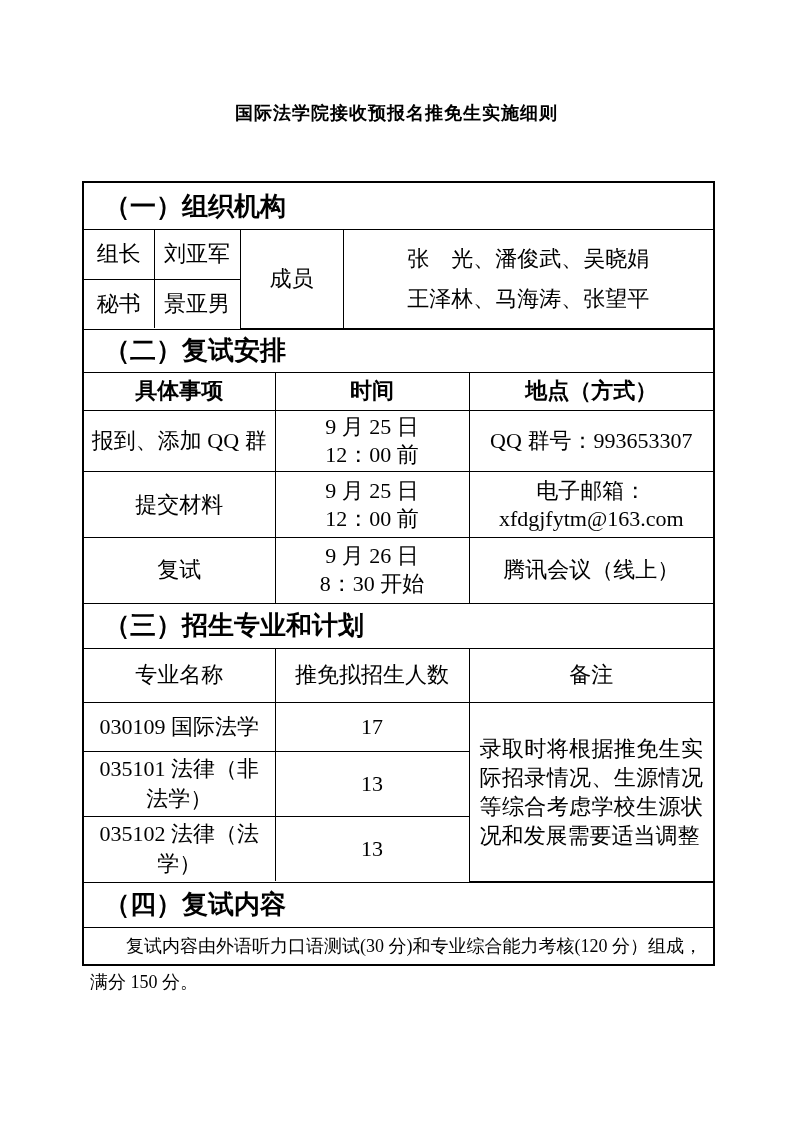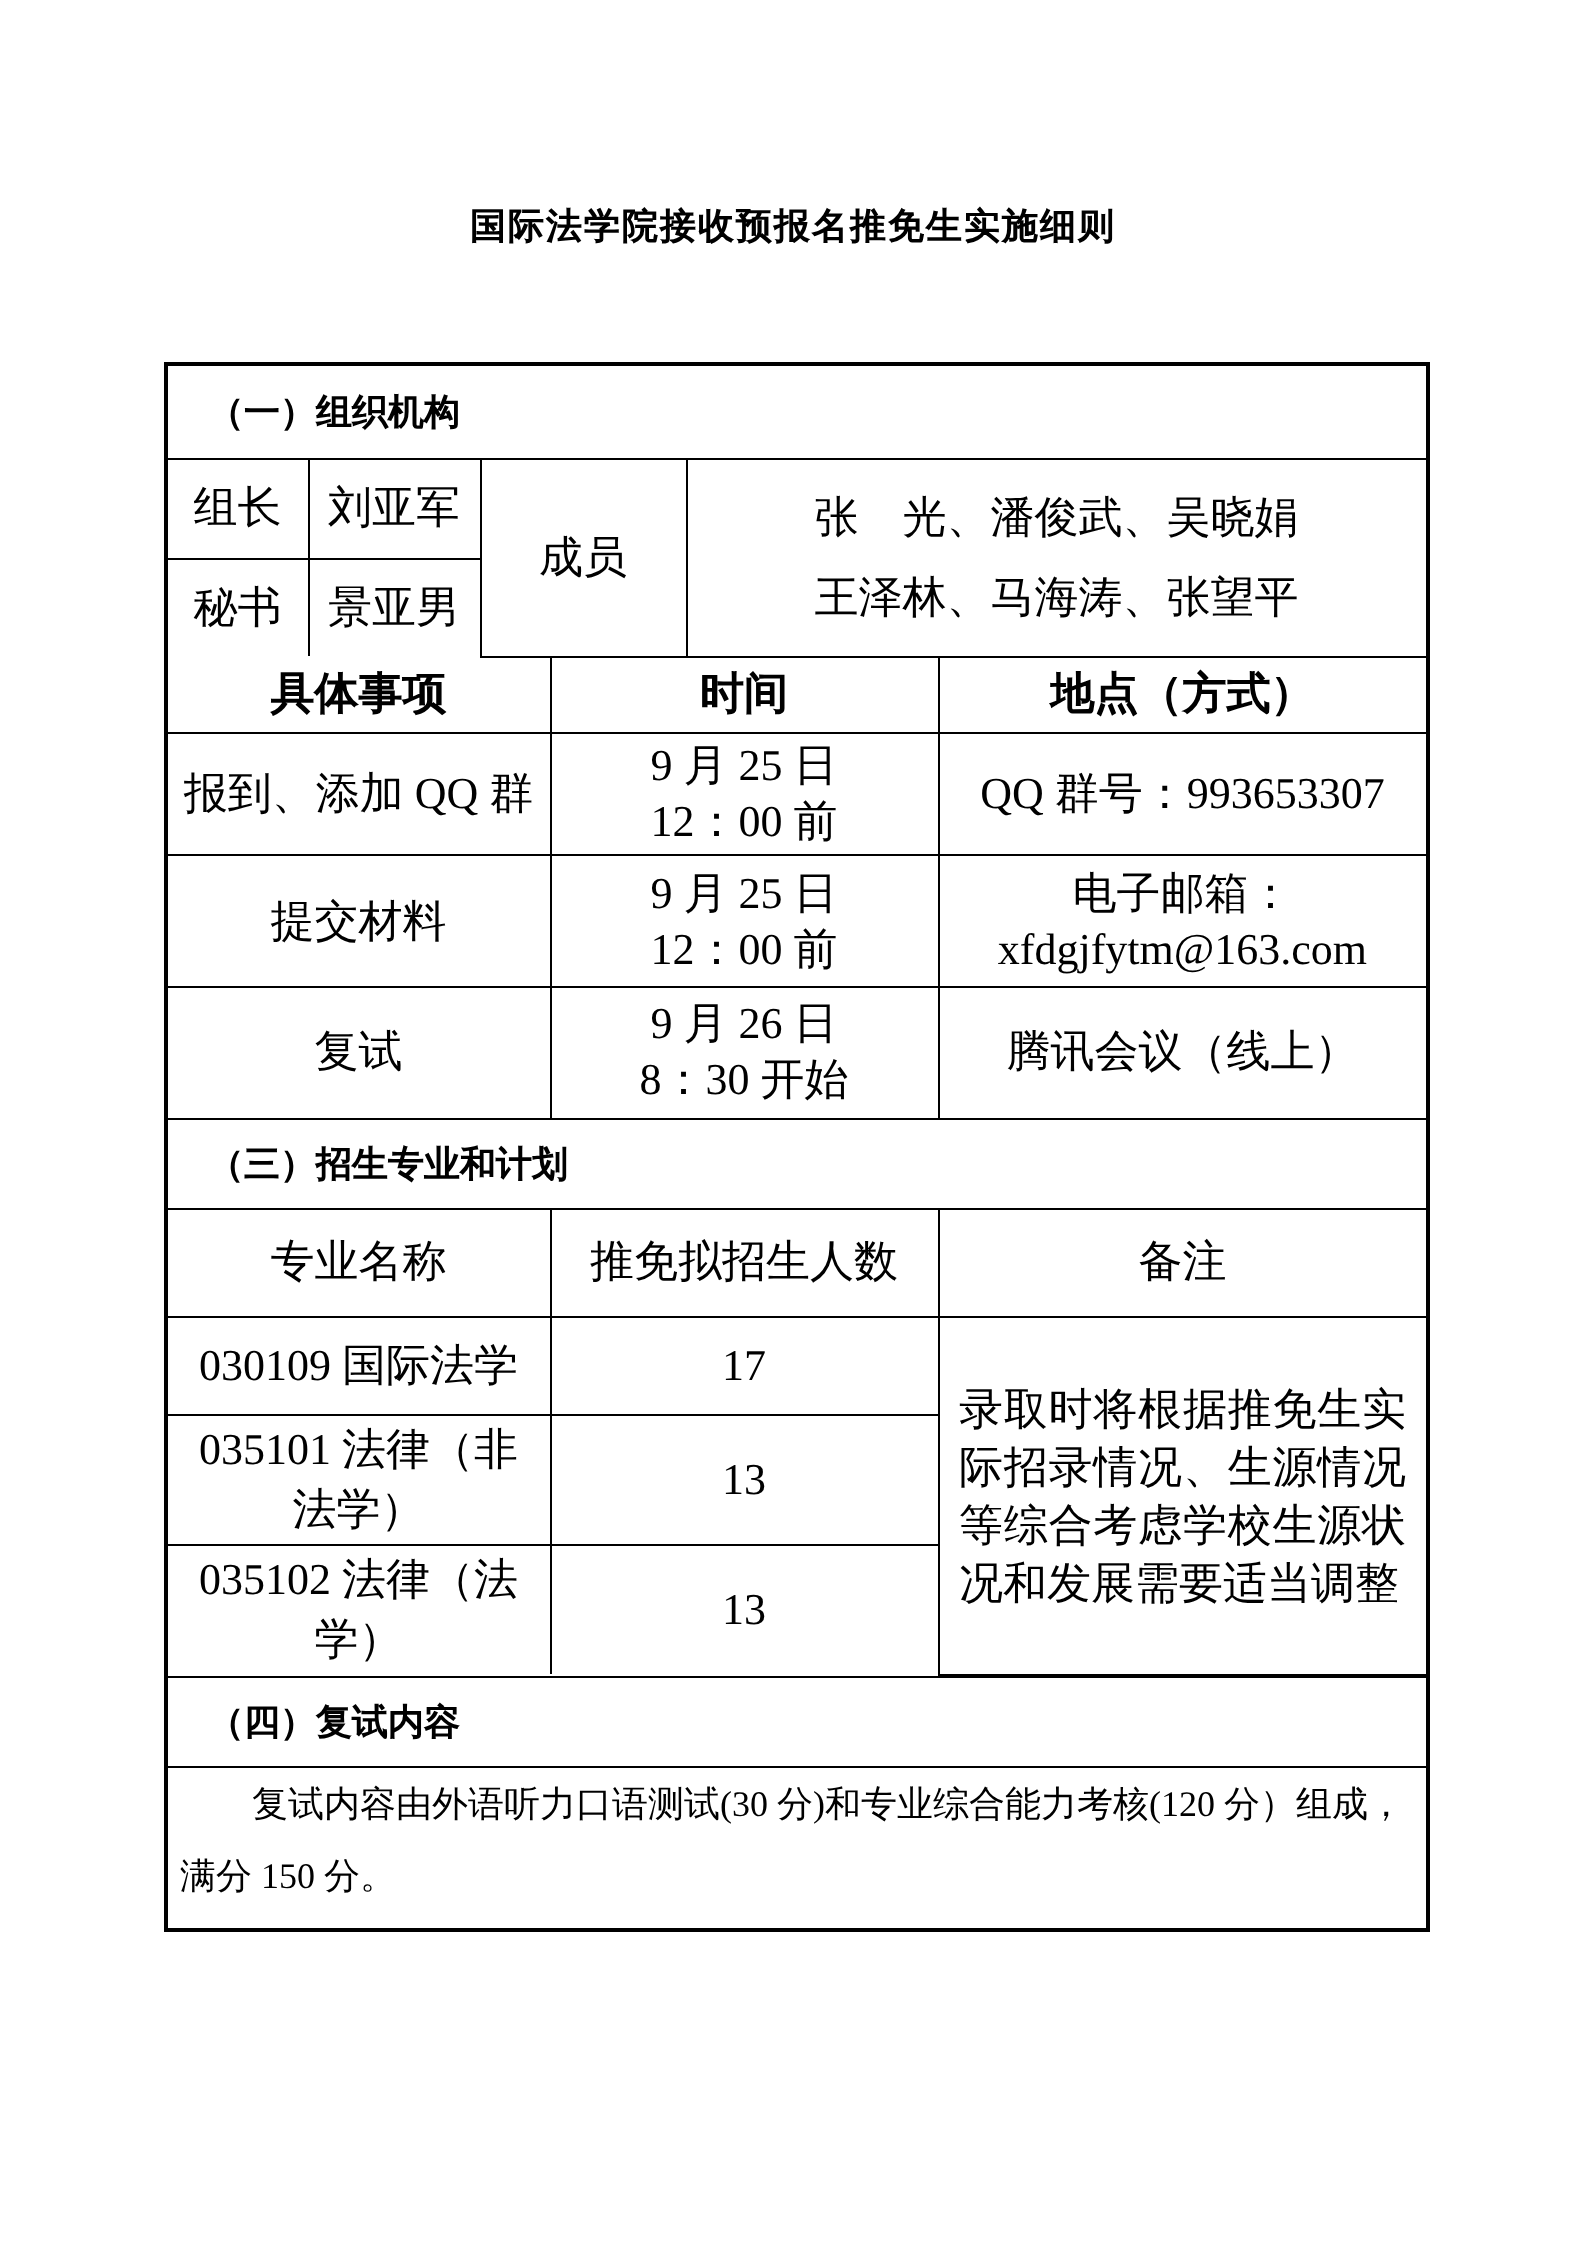--- a/index.html
+++ b/index.html
@@ -26,21 +26,21 @@
     position: absolute;
     left: 82px; top: 181px;
     width: 633px; height: 785px;
     border: 2px solid #000000;
     background: #ffffff;
   }
 
   .sec-header {
     font-family: "Liberation Sans", "DejaVu Sans", sans-serif;
     font-weight: bold;
-    font-size: 18px;
+    font-size: 26px;
     padding-left: 20px;
     display: flex;
     align-items: center;
   }
   .sec-header.bt { border-top: 1px solid #000000; }
   .sec-header.bb { border-bottom: 1px solid #000000; }
   .sh1 { height: 47px; }
   .sh2 { height: 44px; }
   .sh3 { height: 46px; }
   .sh4 { height: 46px; }
@@ -128,20 +128,21 @@
           <div>王泽林、马海涛、张望平</div>
         </td>
       </tr>
       <tr class="r last">
         <td>秘书</td>
         <td>景亚男</td>
       </tr>
     </tbody>
       </table>
 
+    <div class="sec-header sh2 bt bb">（二）复试安排</div>
 
     <table class="sched-table">
       <colgroup>
           <col style="width:191px">
           <col style="width:194px">
           <col>
         </colgroup>
       <tbody>
           <tr>
         <th>具体事项</th>

